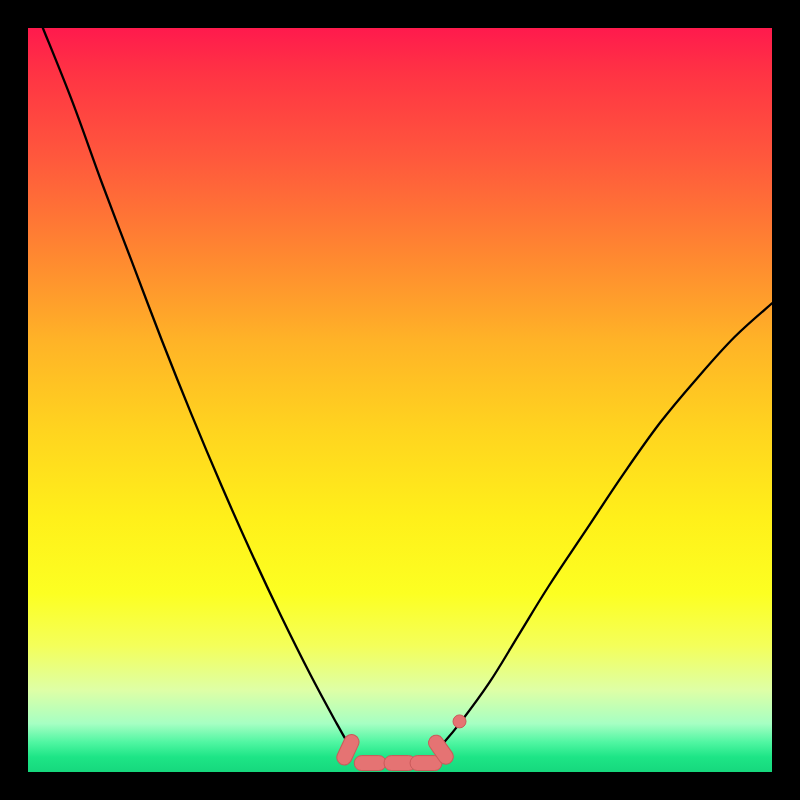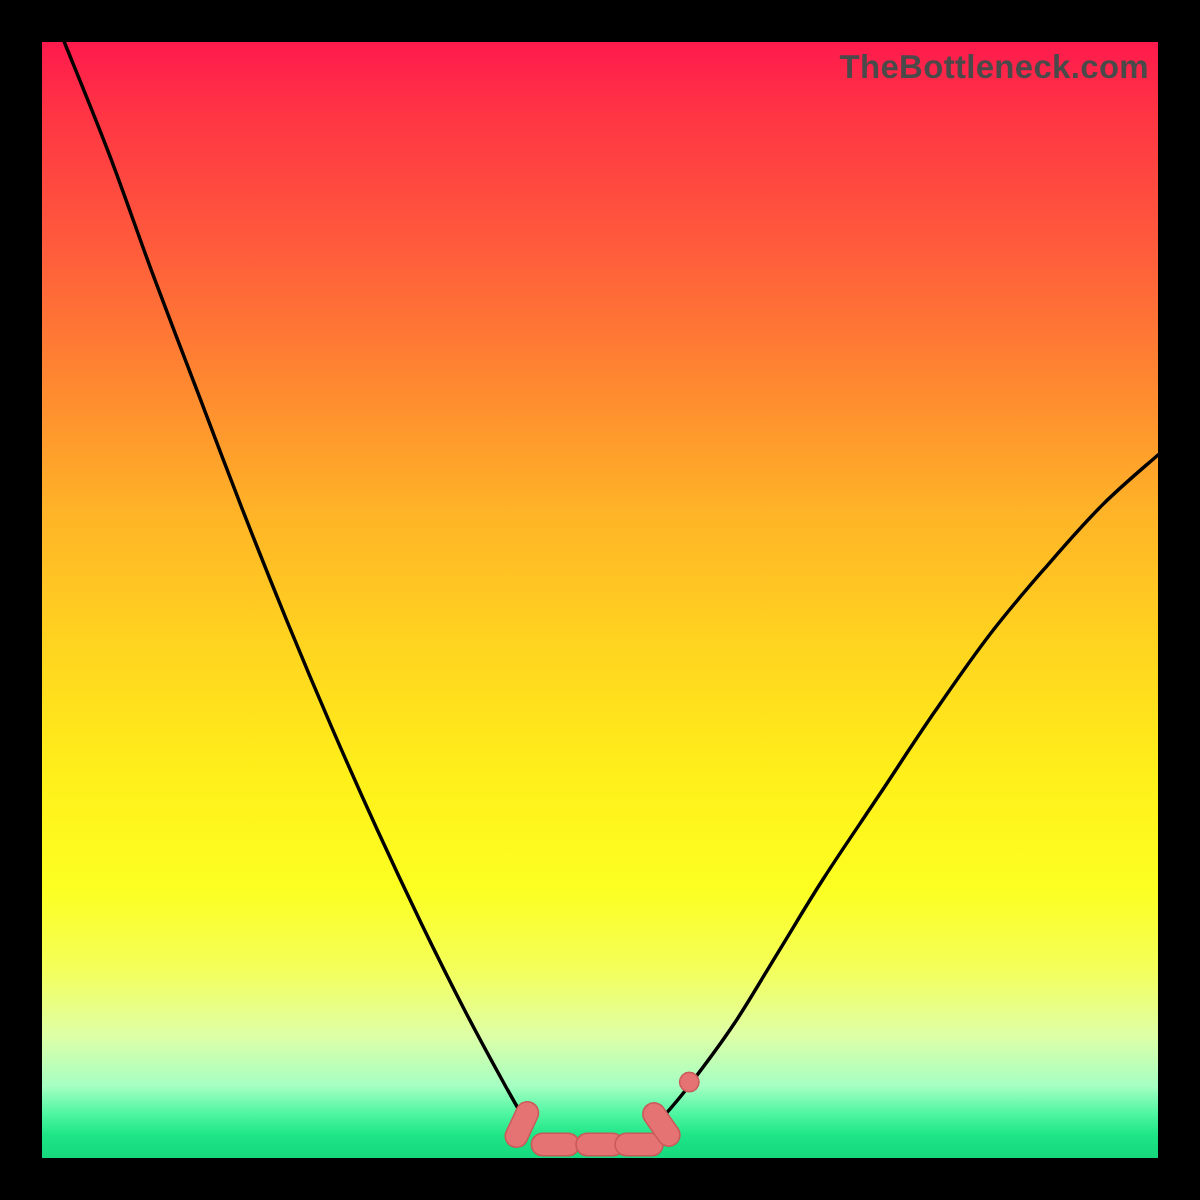--- a/index.html
+++ b/index.html
@@ -92,14 +92,13 @@
           <g transform="translate(398.04,735.072) rotate(0)">
             <rect x="-16" y="-7.5" width="32" height="15" rx="7.5" ry="7.5" fill="#e57373" stroke="#ca5a5a" stroke-width="1"></rect>
           </g>
           <g transform="translate(412.92,721.68) rotate(55)">
             <rect x="-16" y="-7.5" width="32" height="15" rx="7.5" ry="7.5" fill="#e57373" stroke="#ca5a5a" stroke-width="1"></rect>
           </g>
           <circle cx="431.52" cy="693.408" r="6.5" fill="#e57373" stroke="#ca5a5a" stroke-width="1"></circle>
         </g>
     </svg>
   </div>
-  <div class="brand">TheBottleneck.com</div>
 </div>
 
 </body></html>

